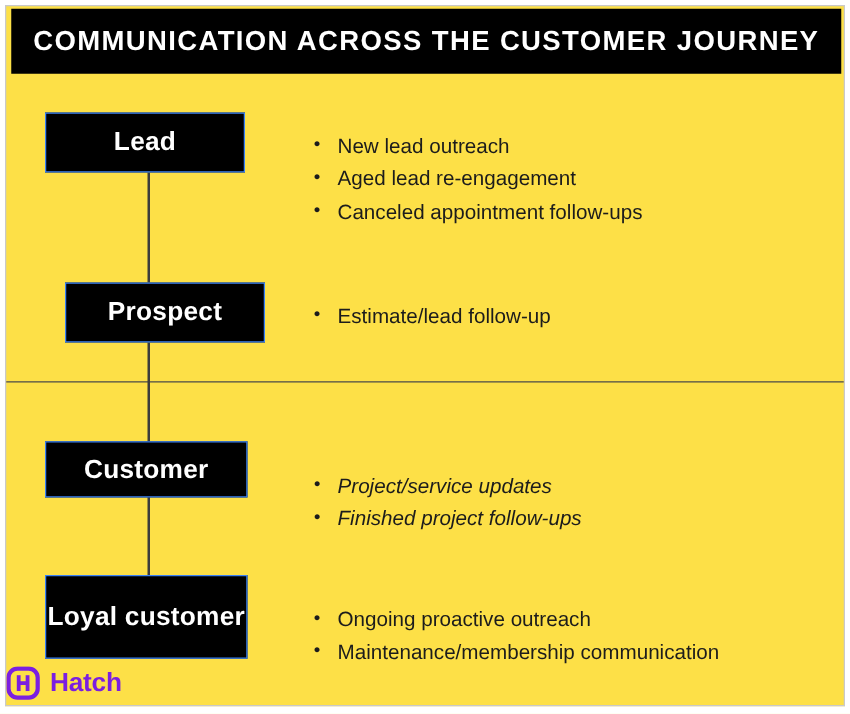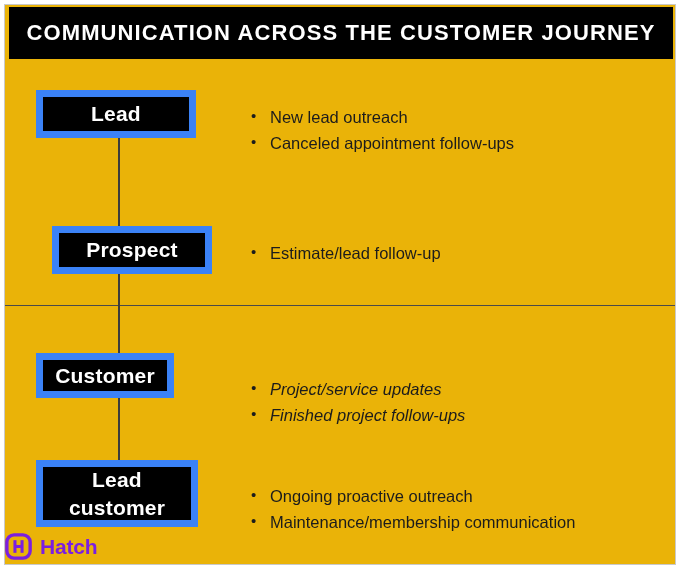--- a/index.html
+++ b/index.html
@@ -13,21 +13,21 @@
     font-family: "Liberation Sans", sans-serif;
     overflow: hidden;
   }
 
   .card {
     position: absolute;
     left: 4px;
     top: 4px;
     width: 672px;
     height: 561px;
-    background: #eab308;
+    background: #fde047;
     border: 1px solid #c9c9c9;
     box-sizing: border-box;
   }
 
   
   .header-bar {
     position: absolute;
     left: 4px;
     top: 2px;
     width: 664px;
@@ -70,21 +70,21 @@
   
   .stage {
     position: absolute;
     left: 0;
     width: 670px;
   }
   .stage-box {
     position: absolute;
     left: 31px;
     background: #000000;
-    border: 7px solid #3b82f6;
+    border: 1px solid #3b82f6;
     box-sizing: border-box;
     display: flex;
     align-items: center;
     justify-content: center;
     text-align: center;
   }
   .stage-label {
     color: #ffffff;
     font-size: 21px;
     font-weight: bold;
@@ -120,21 +120,21 @@
   
   #stage-lead          { top: 85px; }
   #stage-lead .stage-box    { top: 0; width: 160px; height: 48px; }
   #stage-lead .bullets      { top: -2px; }
 
   #stage-prospect      { top: 221px; }
   #stage-prospect .stage-box { top: 0; width: 160px; height: 48px; margin-left: 16px; }
   #stage-prospect .bullets   { top: -2px; }
 
   #stage-customer      { top: 348px; }
-  #stage-customer .stage-box { top: 0; width: 138px; height: 45px; }
+  #stage-customer .stage-box { top: 0; width: 162px; height: 45px; }
   #stage-customer .bullets   { top: 7px; font-style: italic; }
 
   #stage-loyal         { top: 455px; }
   #stage-loyal .stage-box    { top: 0; width: 162px; height: 67px; }
   #stage-loyal .bullets      { top: 7px; }
 
   
   .footer-logo {
     position: absolute;
     left: 0;
@@ -171,20 +171,21 @@
   <div class="connector c1"></div>
   <div class="connector c2"></div>
   <div class="connector c3"></div>
 
   <div class="stage" id="stage-lead">
     <div class="stage-box">
       <span class="stage-label">Lead</span>
     </div>
     <ul class="bullets">
       <li>New lead outreach</li>
+      <li>Aged lead re-engagement</li>
       <li>Canceled appointment follow-ups</li>
     </ul>
   </div>
 
   <div class="stage" id="stage-prospect">
     <div class="stage-box">
       <span class="stage-label">Prospect</span>
     </div>
     <ul class="bullets">
       <li>Estimate/lead follow-up</li>
@@ -196,21 +197,21 @@
       <span class="stage-label">Customer</span>
     </div>
     <ul class="bullets">
       <li>Project/service updates</li>
       <li>Finished project follow-ups</li>
     </ul>
   </div>
 
   <div class="stage" id="stage-loyal">
     <div class="stage-box">
-      <span class="stage-label">Lead customer</span>
+      <span class="stage-label">Loyal customer</span>
     </div>
     <ul class="bullets">
       <li>Ongoing proactive outreach</li>
       <li>Maintenance/membership communication</li>
     </ul>
   </div>
 
   <div class="footer-logo">
     <svg class="logo-mark" viewBox="0 0 32 32" aria-hidden="true">
       <rect x="2.2" y="2.2" width="27.6" height="27.6" rx="8.5" ry="8.5" fill="none" stroke="#7b1fe0" stroke-width="4"></rect>

